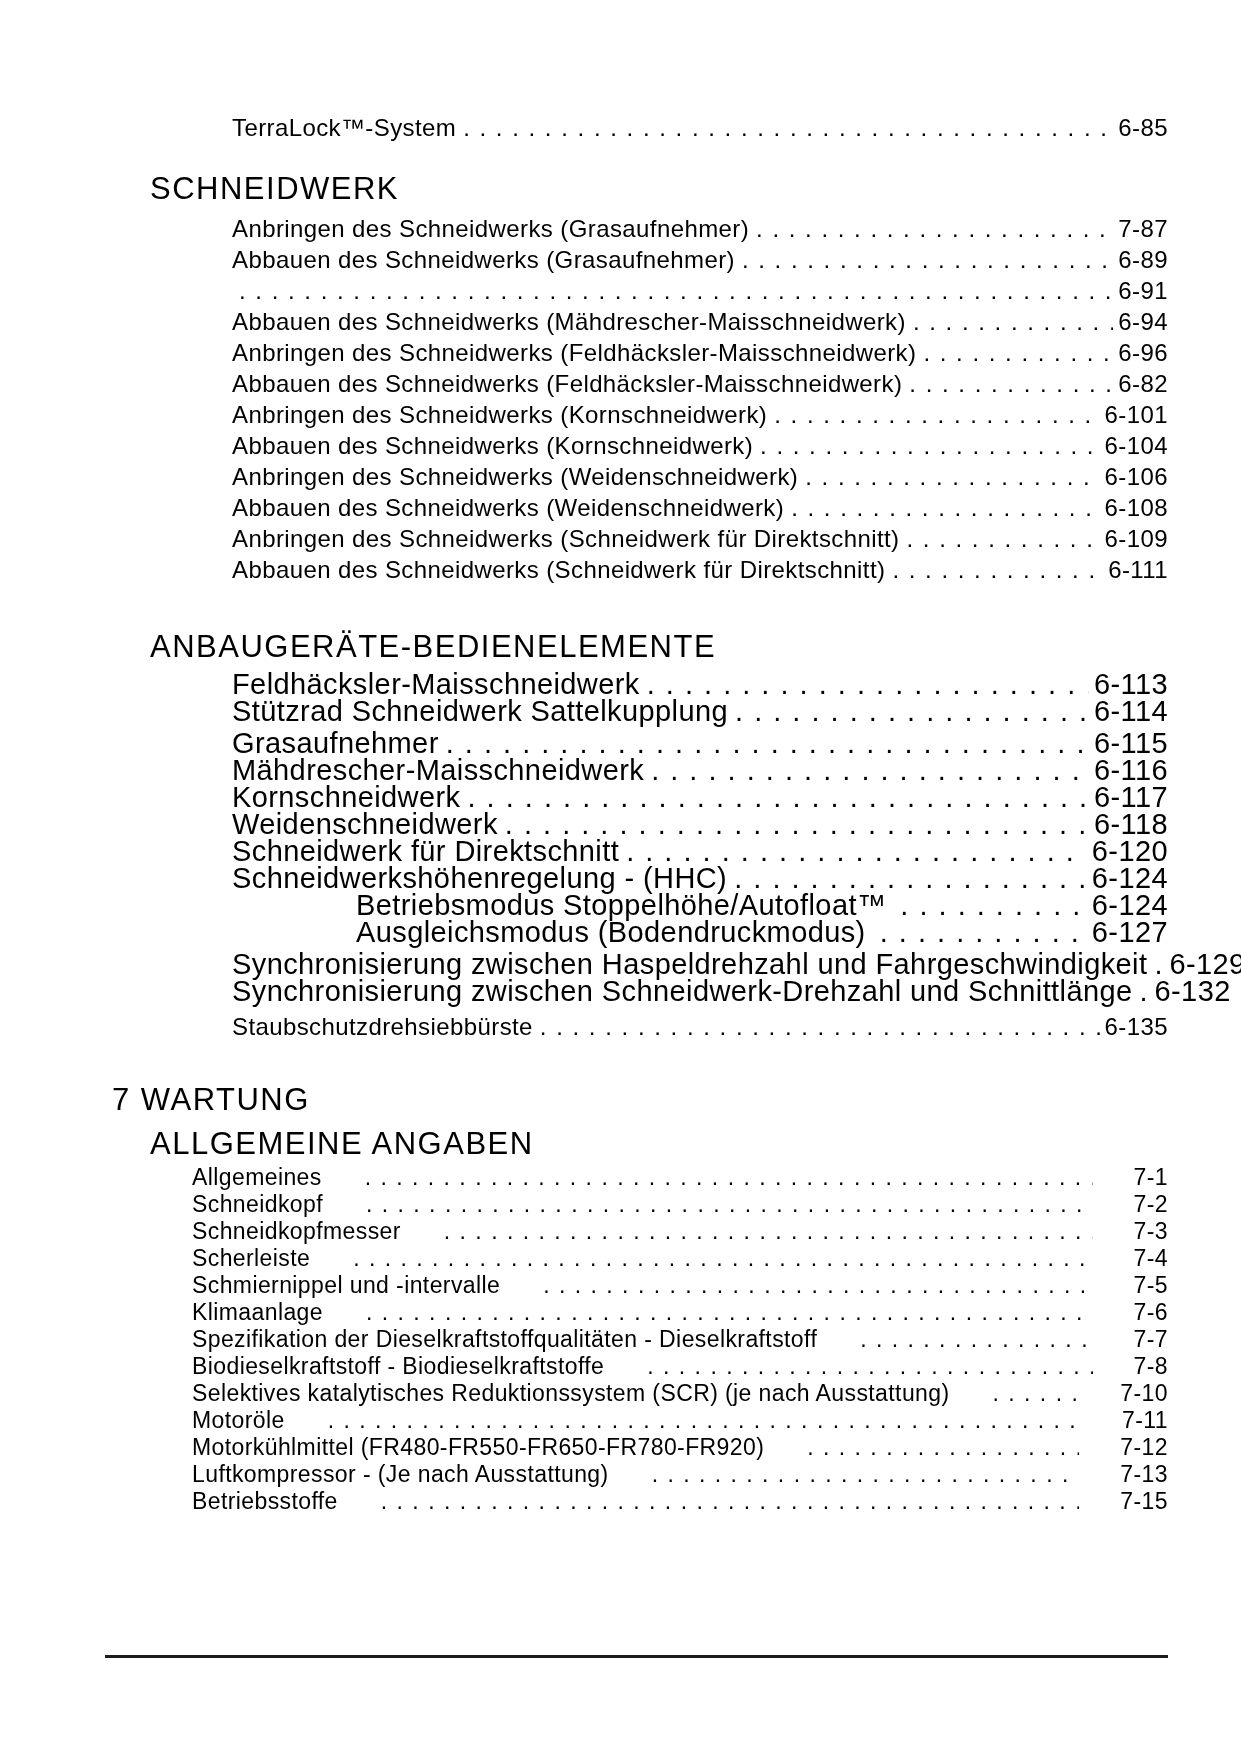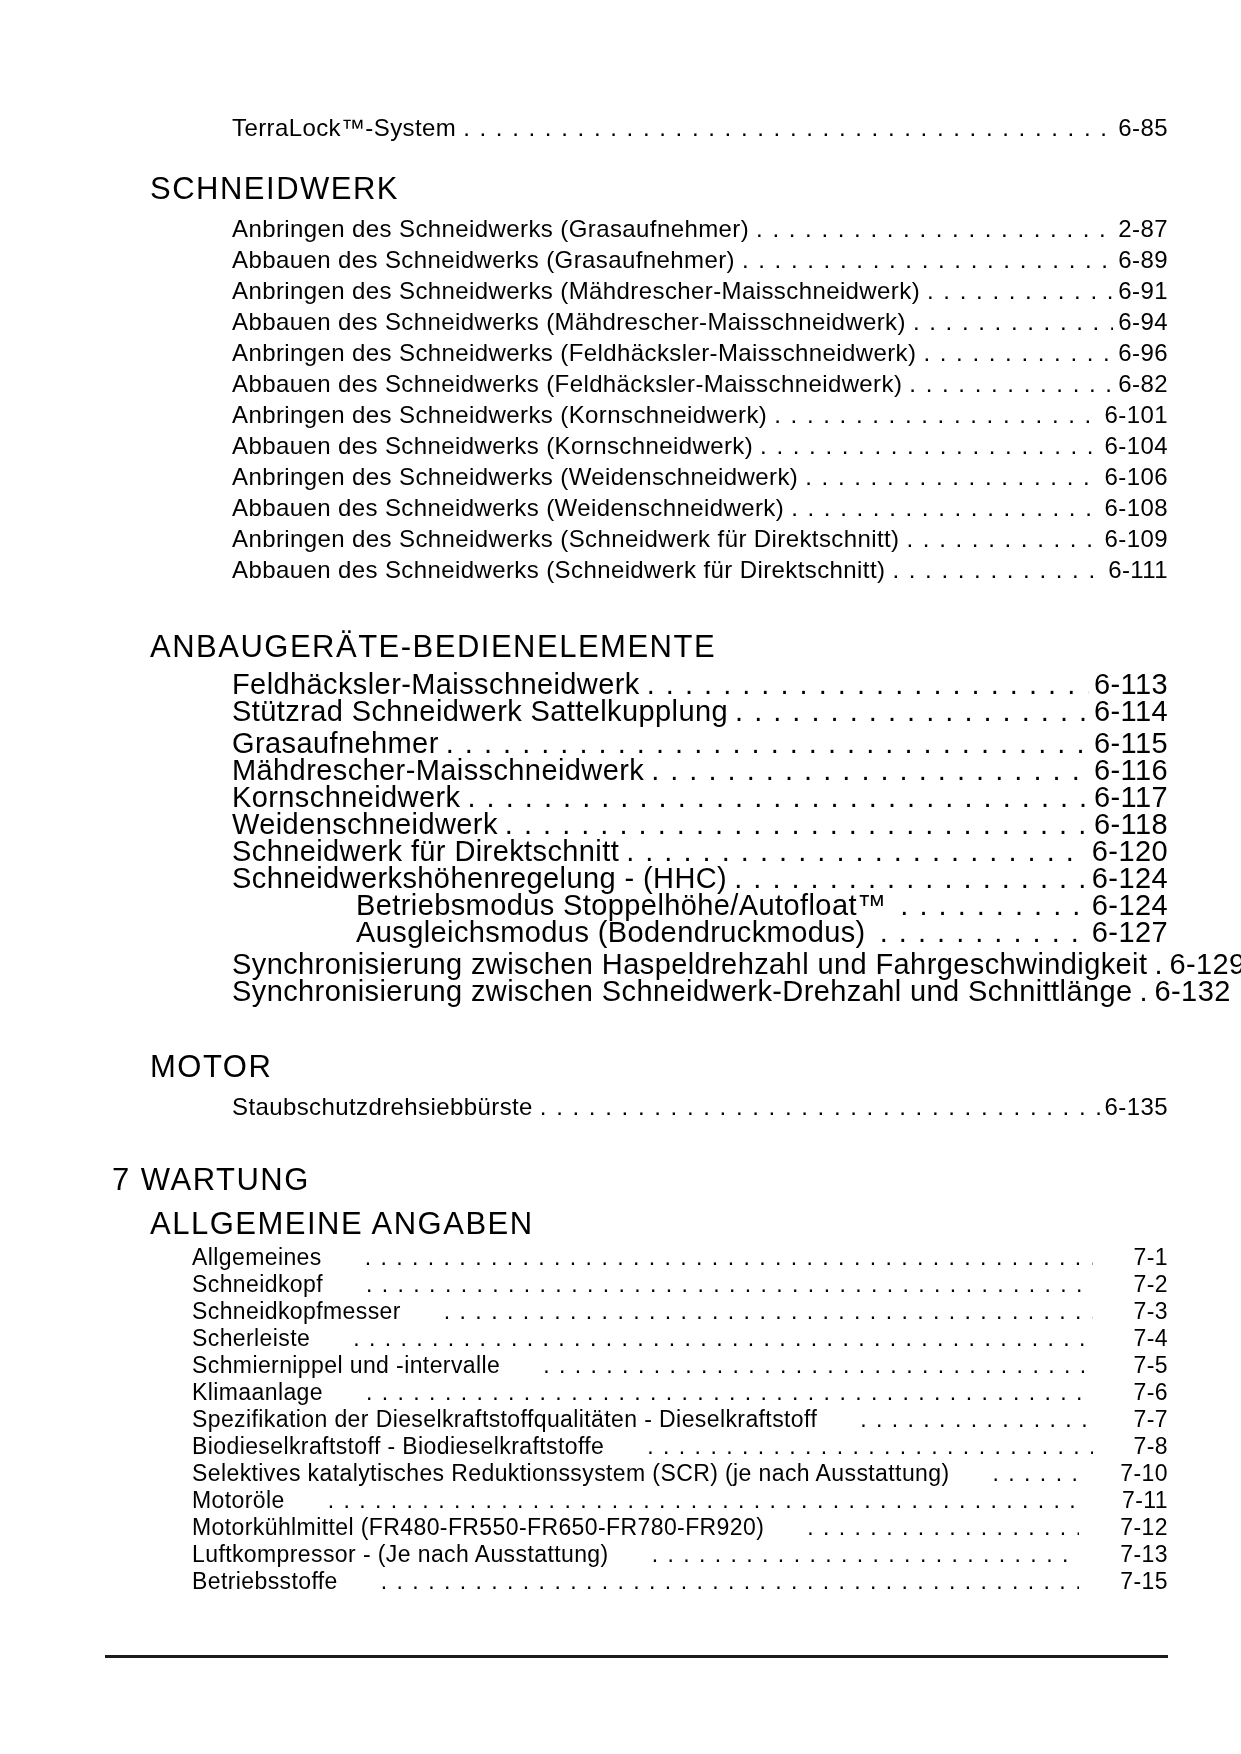--- a/index.html
+++ b/index.html
@@ -84,29 +84,28 @@
           <span class="label">TerraLock™-System</span>
           <span class="dots"></span>
           <span class="pagenum">6-85</span>
         </div>
       </div>
       <div class="heading first">SCHNEIDWERK</div>
       <div class="entries">
         <div class="row">
           <span class="label">Anbringen des Schneidwerks (Grasaufnehmer)</span>
           <span class="dots"></span>
-          <span class="pagenum">2-87</span>
+          <span class="pagenum">7-87</span>
         </div>
         <div class="row">
           <span class="label">Abbauen des Schneidwerks (Grasaufnehmer)</span>
           <span class="dots"></span>
           <span class="pagenum">6-89</span>
         </div>
         <div class="row">
-          <span class="label">Anbringen des Schneidwerks (Mähdrescher-Maisschneidwerk)</span>
           <span class="dots"></span>
           <span class="pagenum">6-91</span>
         </div>
         <div class="row">
           <span class="label">Abbauen des Schneidwerks (Mähdrescher-Maisschneidwerk)</span>
           <span class="dots"></span>
           <span class="pagenum">6-94</span>
         </div>
         <div class="row">
           <span class="label">Anbringen des Schneidwerks (Feldhäcksler-Maisschneidwerk)</span>
@@ -205,21 +204,20 @@
           <span class="label">Synchronisierung zwischen Haspeldrehzahl und Fahrgeschwindigkeit</span>
           <span class="dots"></span>
           <span class="pagenum">6-129</span>
         </div>
         <div class="row">
           <span class="label">Synchronisierung zwischen Schneidwerk-Drehzahl und Schnittlänge</span>
           <span class="dots"></span>
           <span class="pagenum">6-132</span>
         </div>
       </div>
-      <div class="heading">MOTOR</div>
       <div class="entries">
         <div class="row">
           <span class="label">Staubschutzdrehsiebbürste</span>
           <span class="dots"></span>
           <span class="pagenum">6-135</span>
         </div>
       </div>
       <div class="chapter">7 WARTUNG</div>
       <div class="heading tight">ALLGEMEINE ANGABEN</div>
       <div class="entries ch7">

